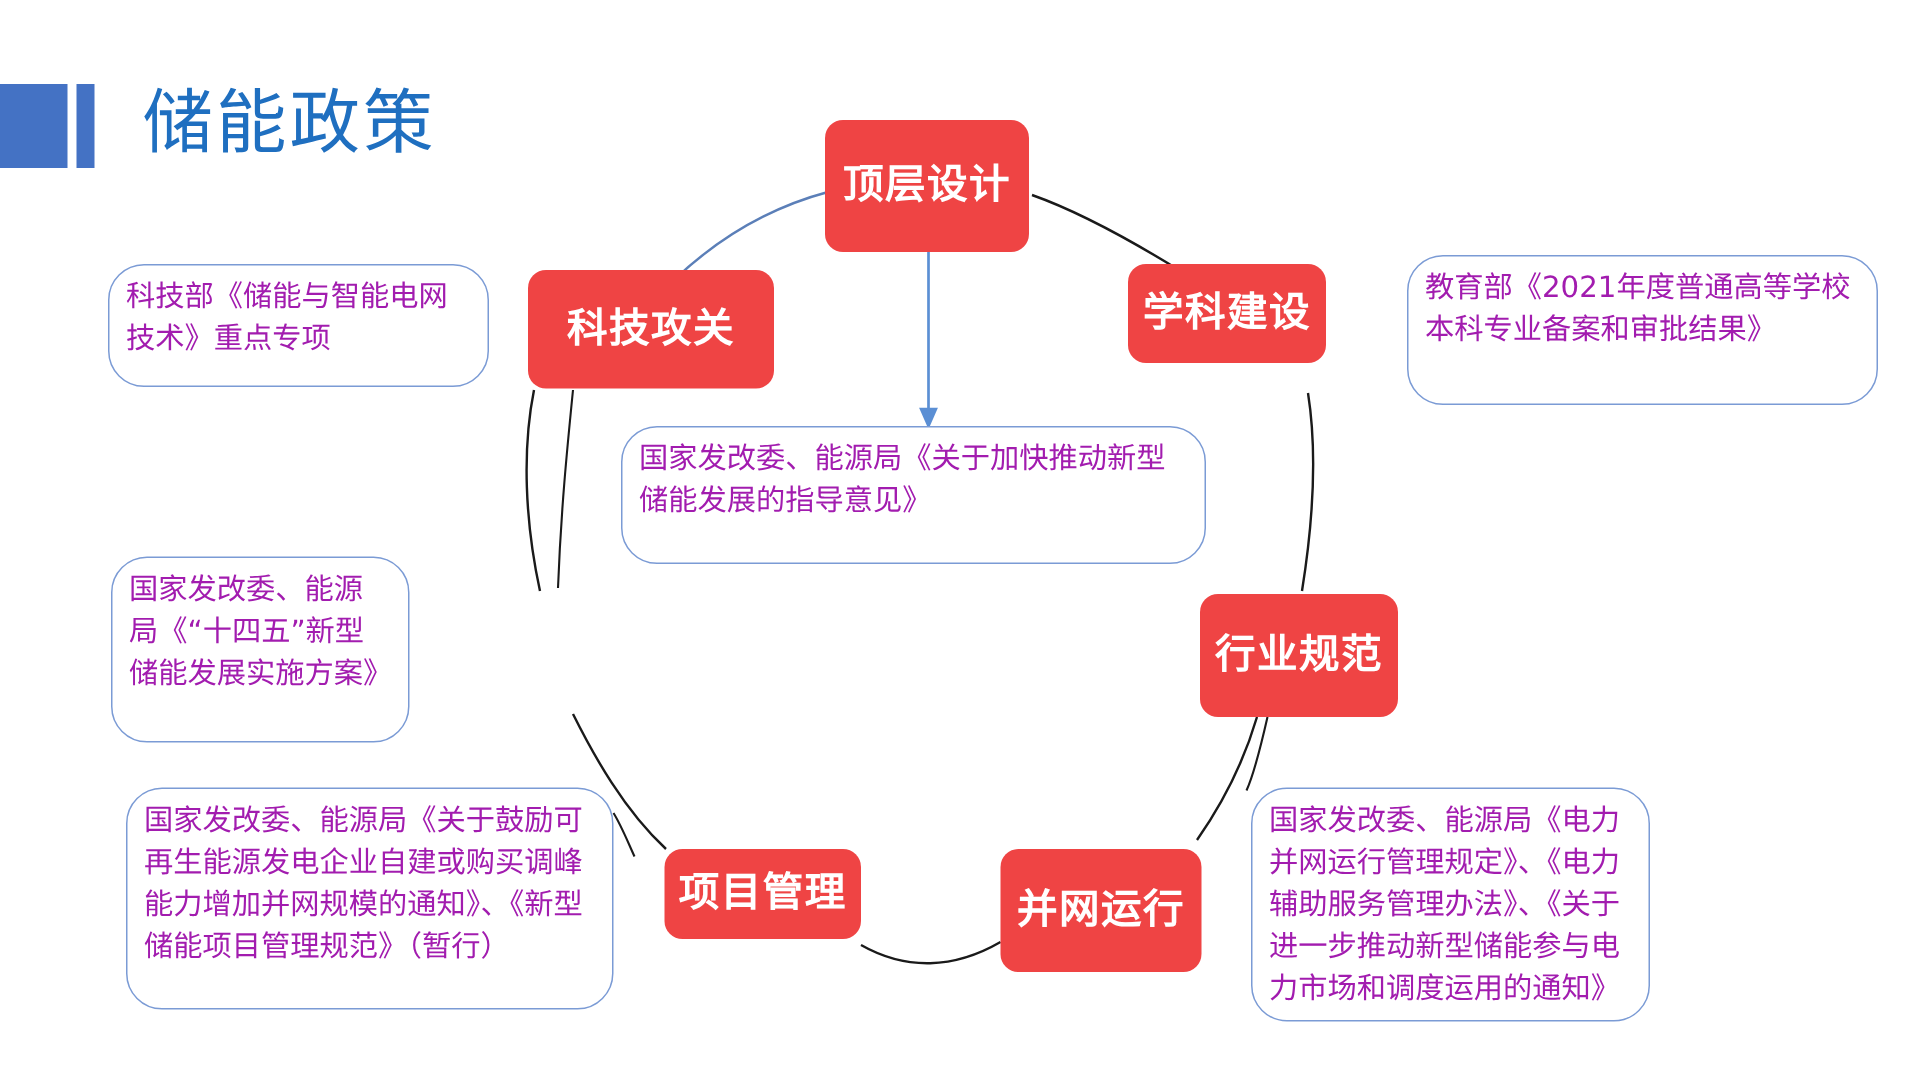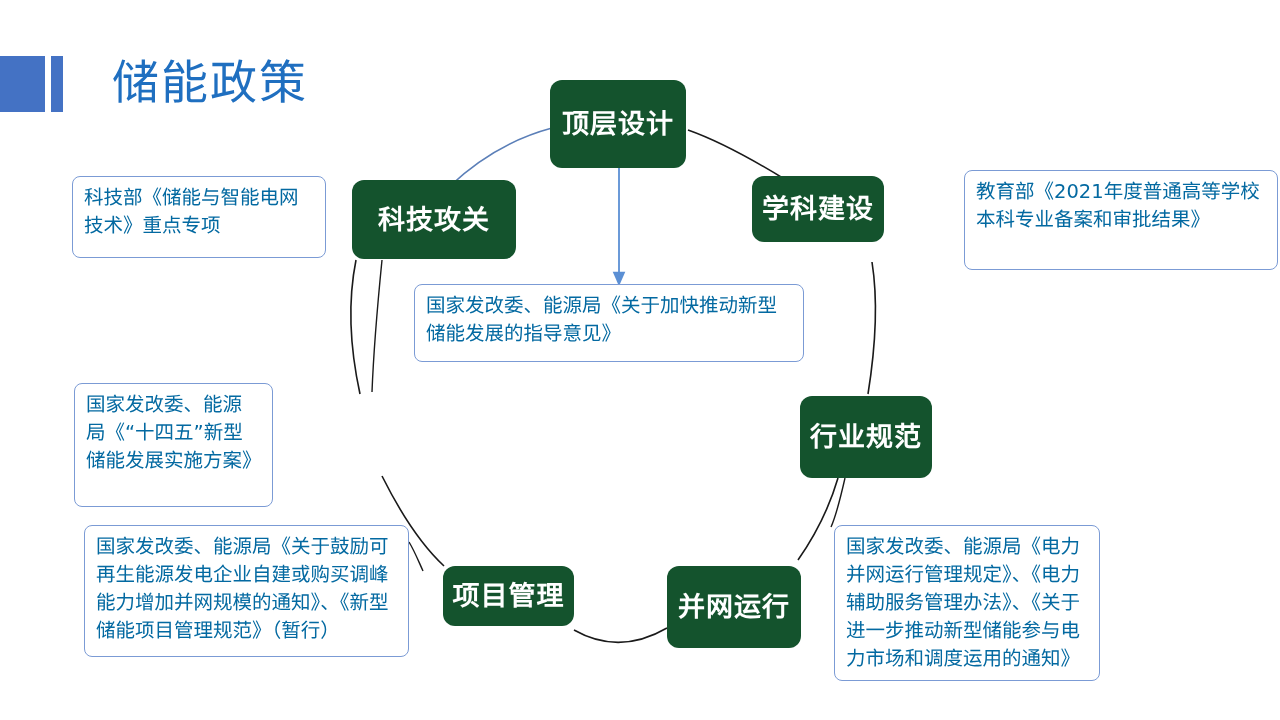--- a/index.html
+++ b/index.html
@@ -44,58 +44,57 @@
   .page-title {
     position: absolute;
     left: 95px;
     top: 52px;
     font-size: 47px;
     line-height: 62px;
     color: #1F6FC0;
     letter-spacing: 2px;
     white-space: nowrap;
     font-weight: 400;
-    margin-left: 17px;
   }
 
   
   #connectors {
     position: absolute;
     left: 0; top: 0;
     width: 1280px;
     height: 720px;
     pointer-events: none;
   }
 
   
   .node {
     position: absolute;
-    background: #14532d;
+    background: #ef4444;
     border-radius: 12px;
     color: #ffffff;
     display: flex;
     align-items: center;
     justify-content: center;
     text-align: center;
     font-size: 27px;
     line-height: 34px;
     font-weight: 700;
     box-sizing: border-box;
     padding: 4px 8px;
     letter-spacing: 1px;
   }
 
   
   .callout {
     position: absolute;
     background: #ffffff;
     border: 1.4px solid #7B9BD5;
-    border-radius: 8px;
+    border-radius: 24px;
     box-sizing: border-box;
-    color: #0369a1;
+    color: #a21caf;
     font-size: 19.5px;
     line-height: 28px;
     padding: 7px 11px;
     text-align: left;
     letter-spacing: 0px;
   }
 </style>
 </head>
 <body>
 
@@ -133,28 +132,28 @@
 
     <g fill="none" stroke="#1a1a1a" stroke-width="1.4">
       <path d="M 382,260 C 378,300 374,340 372,392"></path>
       <path d="M 845,478 C 840,500 836,516 831,527"></path>
       <path d="M 423,571 C 418,560 414,550 409,542"></path>
     </g>
   </svg>
 
   <div class="callout" style="left:72px;  top:176px; width:254px; height:82px;">科技部《储能与智能电网技术》重点专项</div>
 
-  <div class="callout" style="left:938px; top:170px; width:314px; height:100px;margin-left:26px;">教育部《2021年度普通高等学校本科专业备案和审批结果》</div>
+  <div class="callout" style="left:938px; top:170px; width:314px; height:100px;">教育部《2021年度普通高等学校本科专业备案和审批结果》</div>
 
-  <div class="callout" style="left:414px; top:284px; width:390px; height:78px;">国家发改委、能源局《关于加快推动新型储能发展的指导意见》</div>
+  <div class="callout" style="left:414px; top:284px; width:390px; height:92px;">国家发改委、能源局《关于加快推动新型储能发展的指导意见》</div>
 
-  <div class="callout" style="left:74px;  top:371px; width:199px; height:124px;margin-top:12px;">国家发改委、能源局《“十四五”新型储能发展实施方案》</div>
+  <div class="callout" style="left:74px;  top:371px; width:199px; height:124px;">国家发改委、能源局《“十四五”新型储能发展实施方案》</div>
 
 
-  <div class="callout" style="left:84px;  top:525px; width:325px; height:132px;">国家发改委、能源局《关于鼓励可再生能源发电企业自建或购买调峰能力增加并网规模的通知》、《新型储能项目管理规范》（暂行）</div>
+  <div class="callout" style="left:84px;  top:525px; width:325px; height:148px;">国家发改委、能源局《关于鼓励可再生能源发电企业自建或购买调峰能力增加并网规模的通知》、《新型储能项目管理规范》（暂行）</div>
 
   <div class="callout" style="left:834px; top:525px; width:266px; height:156px;">国家发改委、能源局《电力并网运行管理规定》、《电力辅助服务管理办法》、《关于进一步推动新型储能参与电力市场和调度运用的通知》</div>
 
   <div class="node" style="left:550px; top:80px;  width:136px; height:88px;">顶层设计</div>
 
   <div class="node" style="left:752px; top:176px; width:132px; height:66px;">学科建设</div>
 
   <div class="node" style="left:667px; top:566px; width:134px; height:82px;">并网运行</div>
 
   <div class="node" style="left:800px; top:396px; width:132px; height:82px;">行业规范</div>

